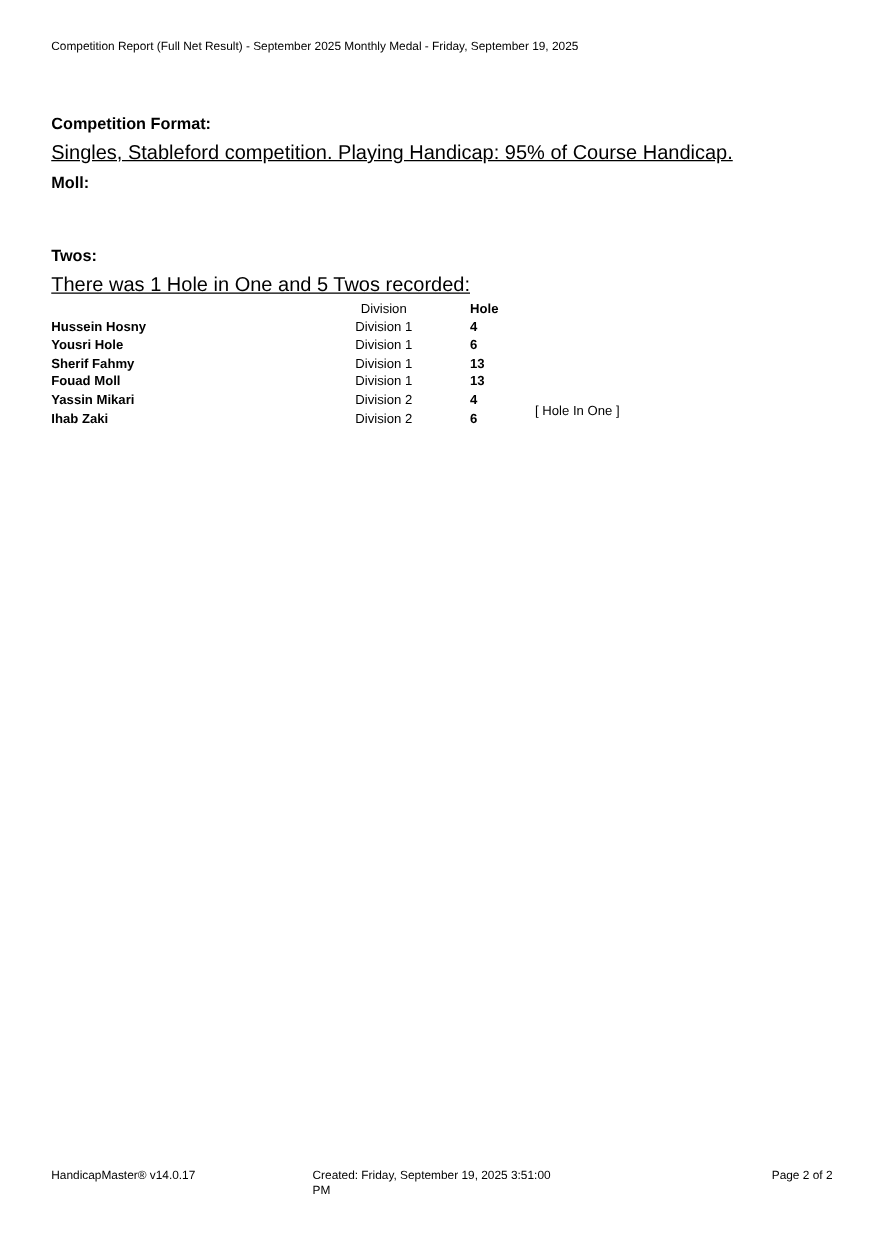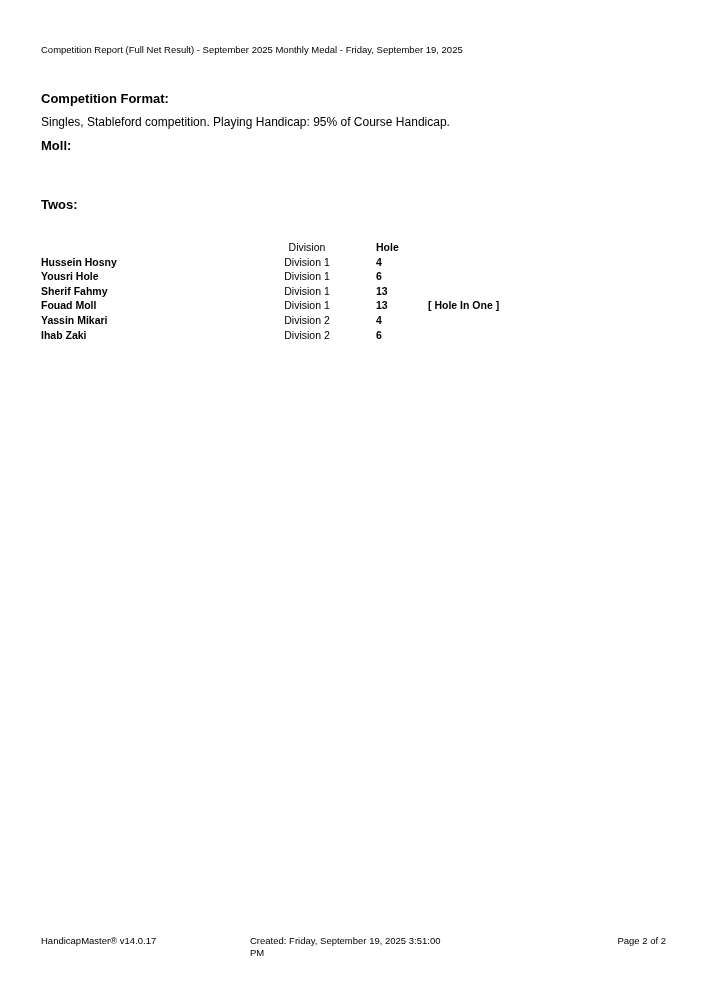--- a/index.html
+++ b/index.html
@@ -12,62 +12,63 @@
     width: 707px;
     height: 1000px;
     background: #ffffff;
     font-family: "Liberation Sans", sans-serif;
     color: #000000;
     overflow: hidden;
   }
   .doc-header {
     position: absolute;
     left: 41px;
-    top: 44px;
+    top: 32px;
     font-size: 9.5px;
     line-height: 11px;
     white-space: nowrap;
   }
   .section-heading {
     position: absolute;
     left: 41px;
     font-size: 13px;
     font-weight: bold;
     line-height: 18px;
     white-space: nowrap;
   }
   .heading-format { top: 90px; }
   .heading-ties   { top: 137px; }
   .heading-twos   { top: 196px; }
   .body-text {
     position: absolute;
     left: 41px;
-    font-size: 12px;
+    font-size: 16px;
     line-height: 13.5px;
+    text-decoration: underline;
   }
   .body-format { top: 116px; white-space: nowrap; }
   .body-ties   { top: 164px; width: 622px; }
   .body-twos-intro { top: 222px; white-space: nowrap; }
 
   .twos-table {
     position: absolute;
     left: 0;
     top: 241px;
     width: 707px;
   }
   .t-row {
     position: relative;
     height: 14.6px;
     font-size: 10.5px;
   }
   .t-cell { position: absolute; top: 0; line-height: 13px; }
   .cell-name     { left: 41px;  width: 206px; text-align: left;  font-weight: bold; }
   .cell-division { left: 247px; width: 120px; text-align: center; font-weight: normal; }
   .cell-hole     { left: 376px; width: 50px;  text-align: left; font-weight: bold; }
-  .cell-note     { left: 428px; width: 180px; text-align: left;  font-weight: bold; }
+  .cell-note     { left: 428px; width: 180px; text-align: left;  font-weight: normal; margin-top: 24px; }
   .t-header .cell-division { font-weight: normal; }
   .t-header .cell-hole     { font-weight: bold; }
 
   .doc-footer {
     position: absolute;
     left: 0;
     top: 935px;
     width: 707px;
     font-size: 9.5px;
     line-height: 11.5px;
@@ -98,20 +99,21 @@
 <div class="page">
 
   <div class="doc-header">Competition Report (Full Net Result) - September 2025 Monthly Medal - Friday, September 19, 2025</div>
 
   <div class="section-heading heading-format">Competition Format:</div>
   <div class="body-text body-format">Singles, Stableford competition. Playing Handicap: 95% of Course Handicap.</div>
 
   <div class="section-heading heading-ties">Moll:</div>
 
   <div class="section-heading heading-twos">Twos:</div>
+  <div class="body-text body-twos-intro">There was 1 Hole in One and 5 Twos recorded:</div>
 
   <div class="twos-table">
     <div class="t-row t-header">
       <span class="t-cell cell-division">Division</span>
       <span class="t-cell cell-hole">Hole</span>
     </div>
 
     <div class="t-row">
       <span class="t-cell cell-name">Hussein Hosny</span>
       <span class="t-cell cell-division">Division 1</span>

